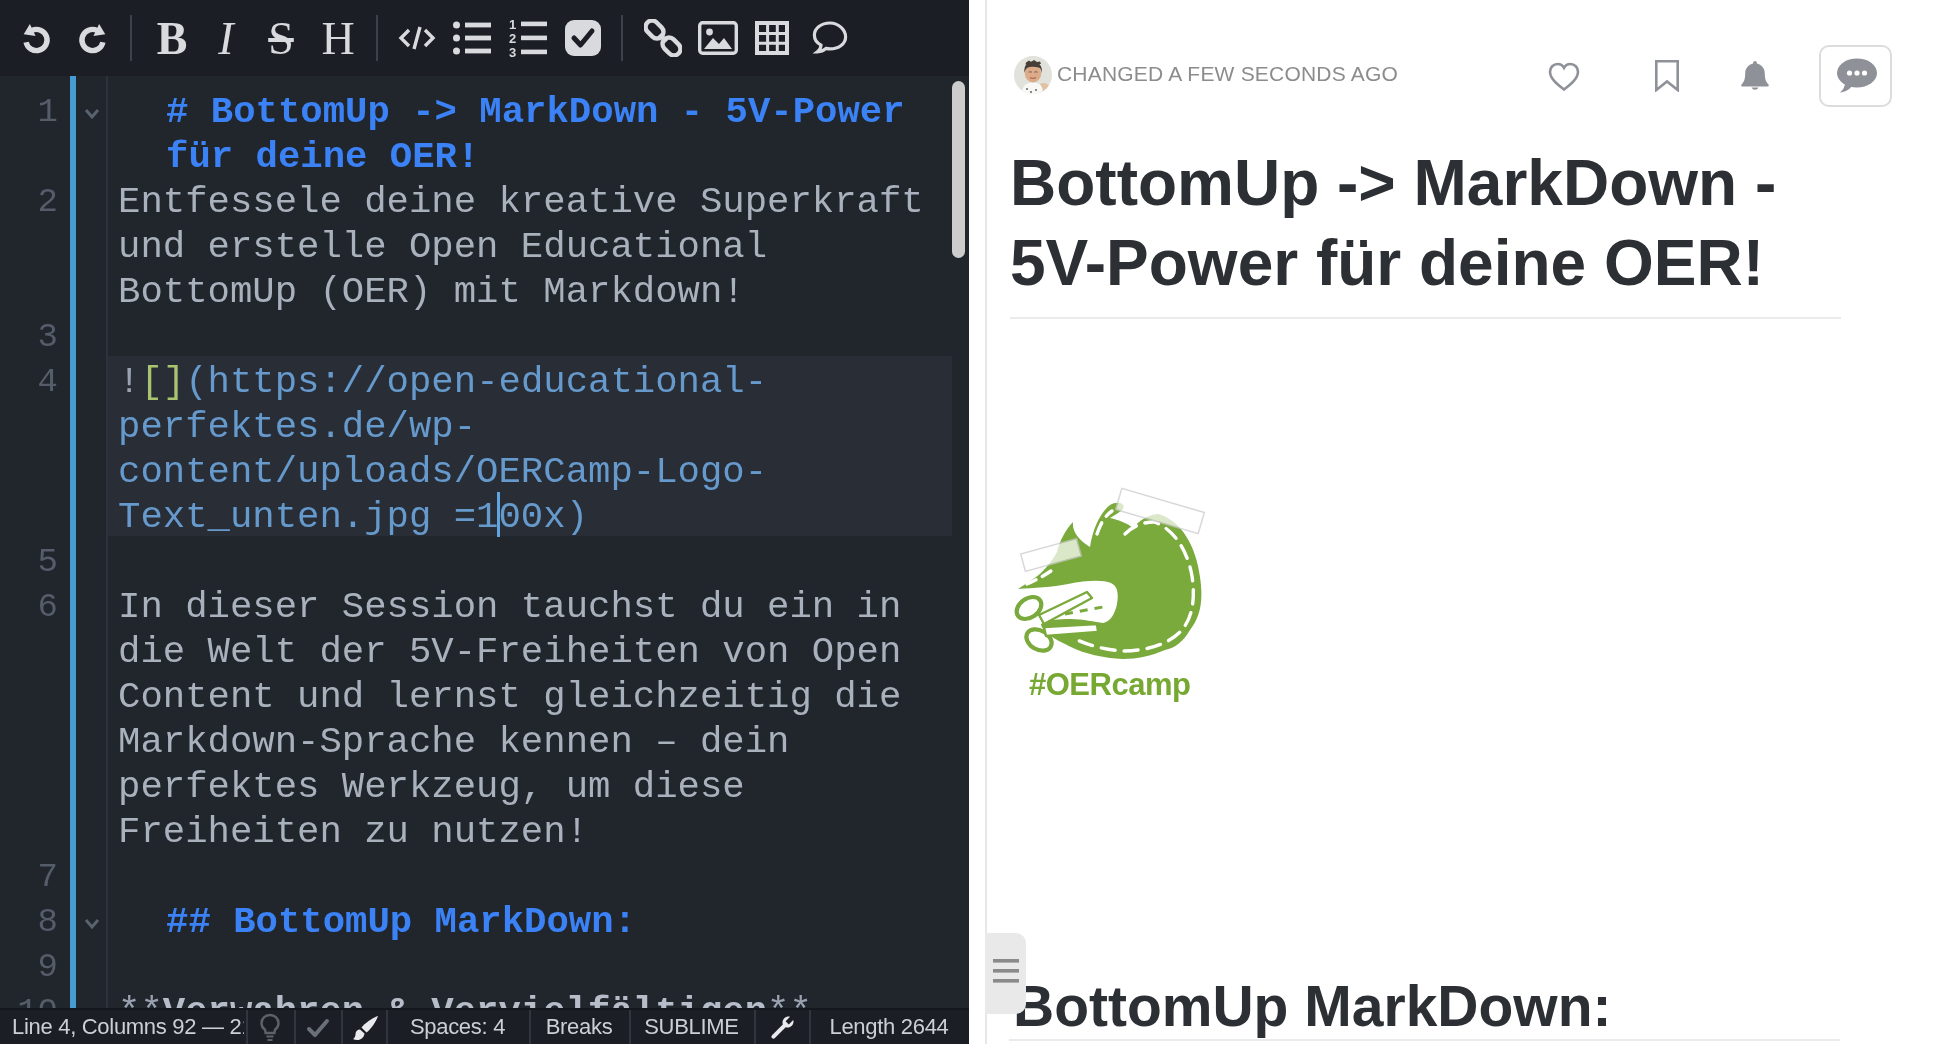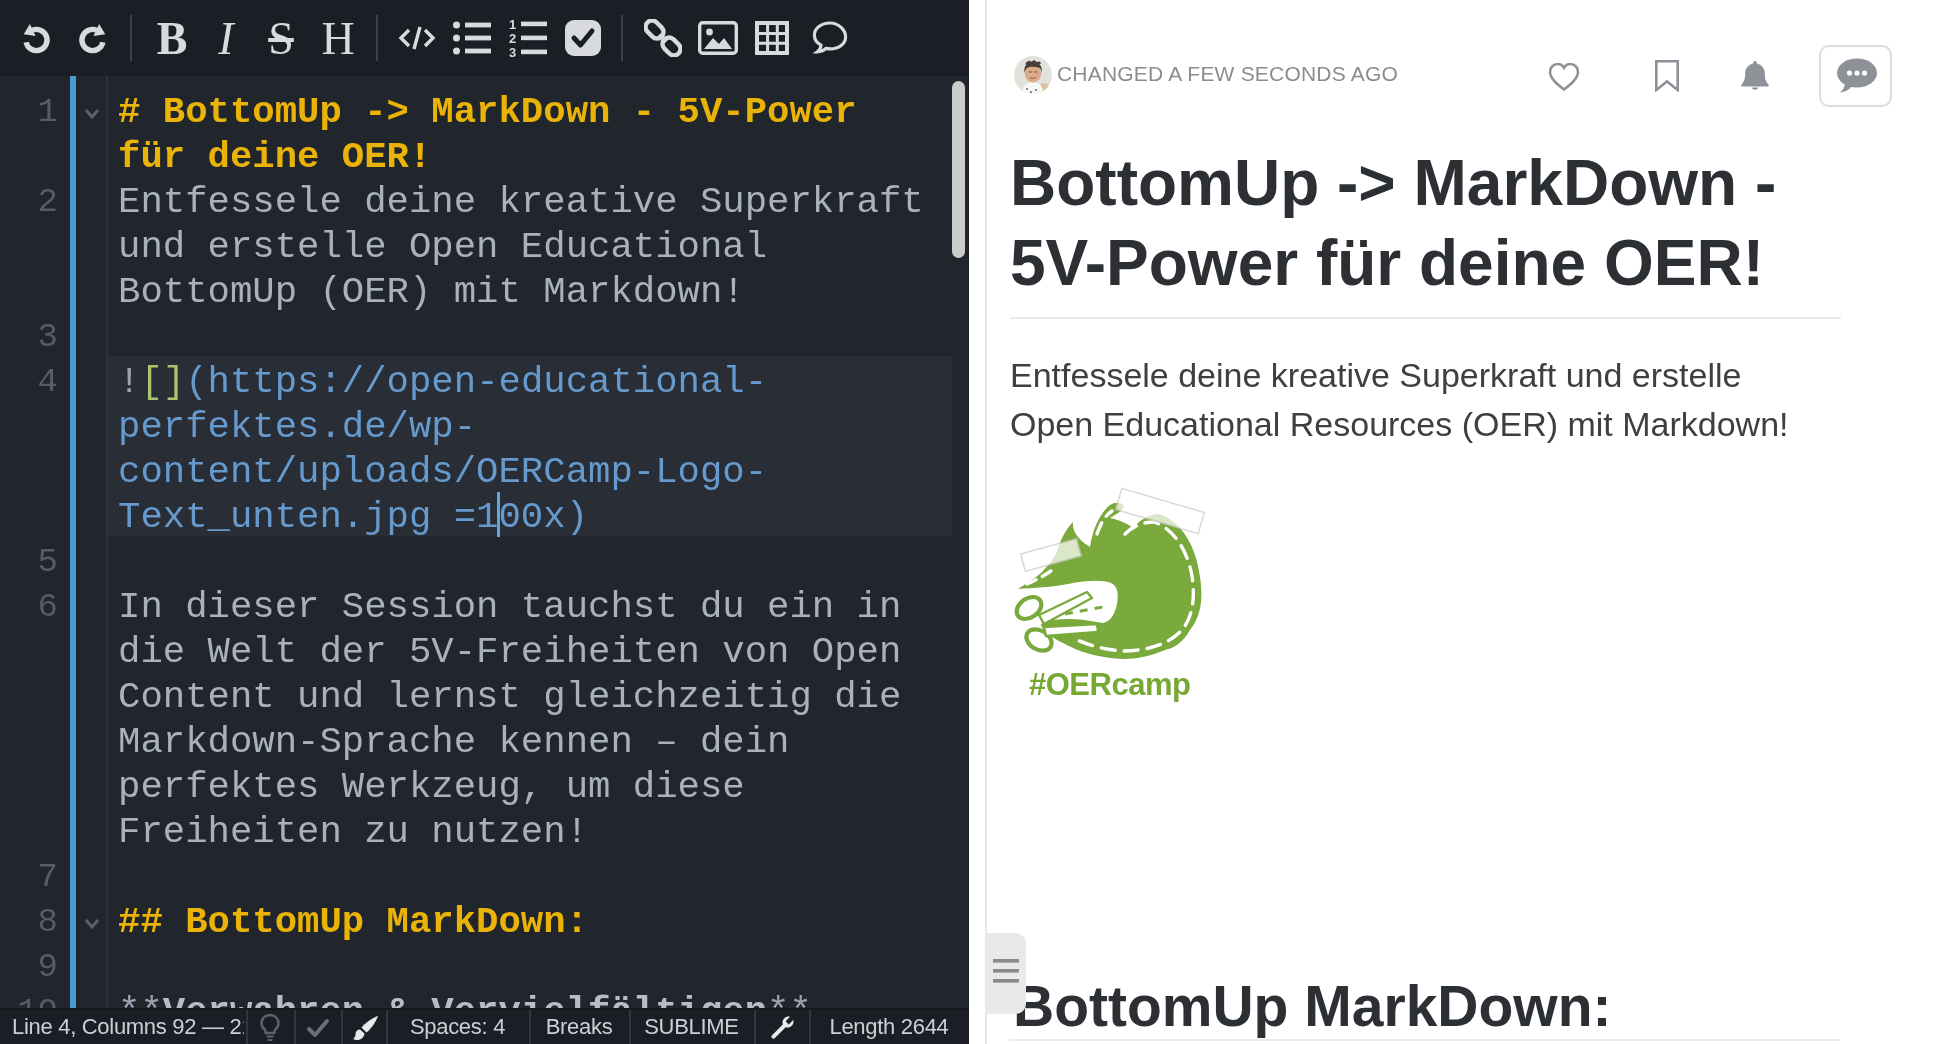--- a/index.html
+++ b/index.html
@@ -17,21 +17,21 @@
   #gutterborder { position:absolute; left:106px; top:76px; width:2px; height:932px;
     background:#2d323b; }
   #activeline { position:absolute; left:108px; top:356px; width:844px; height:180px;
     background:#282d36; }
   .row { position:absolute; left:118px; height:45px; line-height:45px;
     font-family:"Liberation Mono", monospace; font-size:37.3px; white-space:pre;
     color:#a9b1bd; }
   .lnum { position:absolute; left:0; width:58px; height:45px; line-height:45px;
     text-align:right; font-family:"Liberation Mono", monospace; font-size:34px;
     color:#555c6a; }
-  .hd { color:#eab308; font-weight:bold; }
+  .hd { color:#3b82f6; font-weight:bold;margin-left:48px; }
   .url { color:#6699cc; }
   .grn { color:#aac36e; }
   .gry { color:#9aa2b1; }
   .chev { position:absolute; left:83px; width:18px; height:45px; }
   #cursor { position:absolute; left:497px; top:492px; width:3px; height:45px; background:#61a5e0; }
   #scrollthumb { position:absolute; left:952px; top:81px; width:13px; height:177px;
     background:#cccccc; border-radius:7px; }
   #statusbar { position:absolute; left:0; top:1008px; width:969px; height:36px;
     background:#1b1f25; border-top:2px solid #14171c; color:#ccd0d6;
     font-size:22px; font-weight:500; letter-spacing:-0.3px; }
@@ -221,21 +221,20 @@
         </svg>
       </div>
 <div class="scell" style="left:809px;width:160px;text-align:center">Length 2644</div>
 </div>
 </div>
 <div id="preview">
   <div id="pborder"></div>
   <div id="infotext">CHANGED A FEW SECONDS AGO</div>
   <div id="h1">BottomUp -&gt; MarkDown - 5V-Power für deine OER!</div>
   <div id="hr1"></div>
-  <div id="p1">Entfessele deine kreative Superkraft und erstelle Open Educational Resources (OER) mit Markdown!</div>
   <div id="h2x">BottomUp MarkDown:</div>
   <div id="hr2"></div>
   <div id="handle"></div>
 <svg width="38" height="38" viewBox="0 0 38 38" style="position:absolute;left:45px;top:56px">
       <defs>
         <clipPath id="ac">
           <circle cx="19" cy="19" r="19"></circle>
         </clipPath>
       </defs>
       <g clip-path="url(#ac)">

